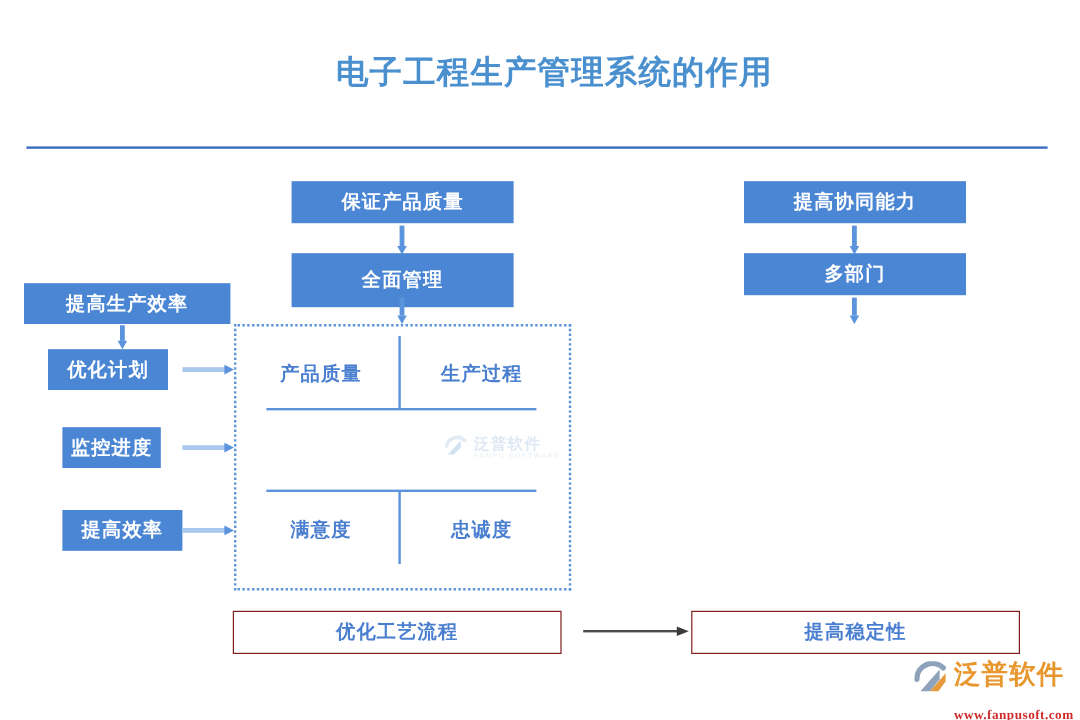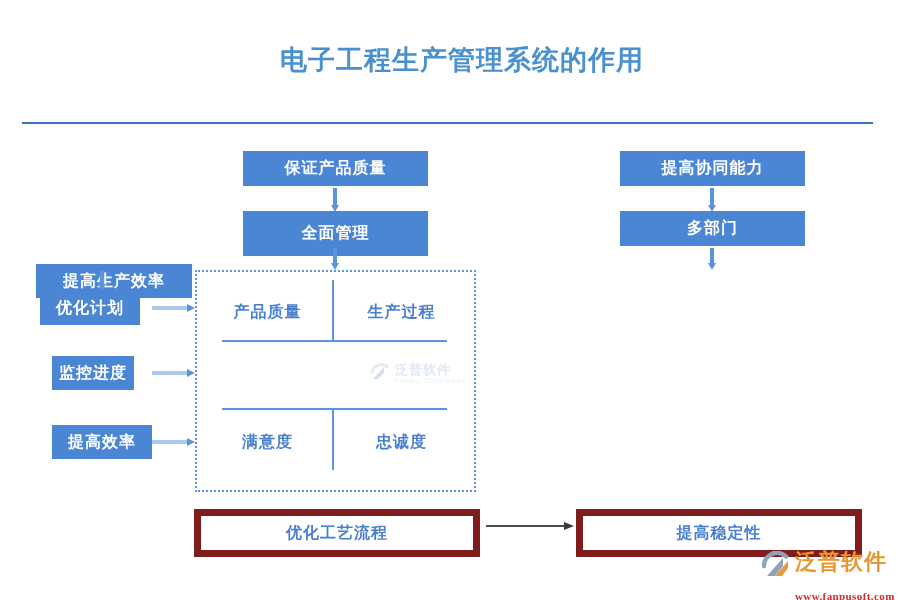--- a/index.html
+++ b/index.html
@@ -52,21 +52,21 @@
     align-items: center;
     justify-content: center;
     letter-spacing: 1px;
     white-space: nowrap;
   }
 
   
   .outlinebox {
     position: absolute;
     background: #ffffff;
-    border: 7px solid #7f1d1d;
+    border: 1px solid #7f1d1d;
     color: #4a7fd0;
     font-size: 16px;
     font-weight: bold;
     display: flex;
     align-items: center;
     justify-content: center;
     letter-spacing: 1px;
     white-space: nowrap;
   }
 
@@ -236,21 +236,21 @@
     <div class="head" style="top:17px;"></div>
   </div>
 
   <div class="bluebox" style="left:243px; top:211px; width:185px; height:45px;">全面管理</div>
 
   <div class="arrow-down" style="left:331px; top:248px; height:22px;">
     <div class="shaft" style="height:15px;"></div>
     <div class="head" style="top:15px;"></div>
   </div>
 
-  <div class="bluebox" style="left:36px; top:236px; width:156px; height:34px;margin-top:28px;">提高生产效率</div>
+  <div class="bluebox" style="left:20px; top:236px; width:172px; height:34px;">提高生产效率</div>
 
   <div class="arrow-down" style="left:98px; top:271px; height:20px;">
     <div class="shaft" style="height:13px;"></div>
     <div class="head" style="top:13px;"></div>
   </div>
 
   <div class="bluebox" style="left:40px; top:291px; width:100px; height:34px;">优化计划</div>
   <div class="arrow-right" style="left:152px; top:304px; width:43px;">
     <div class="shaft" style="width:36px;"></div>
     <div class="head"></div>

